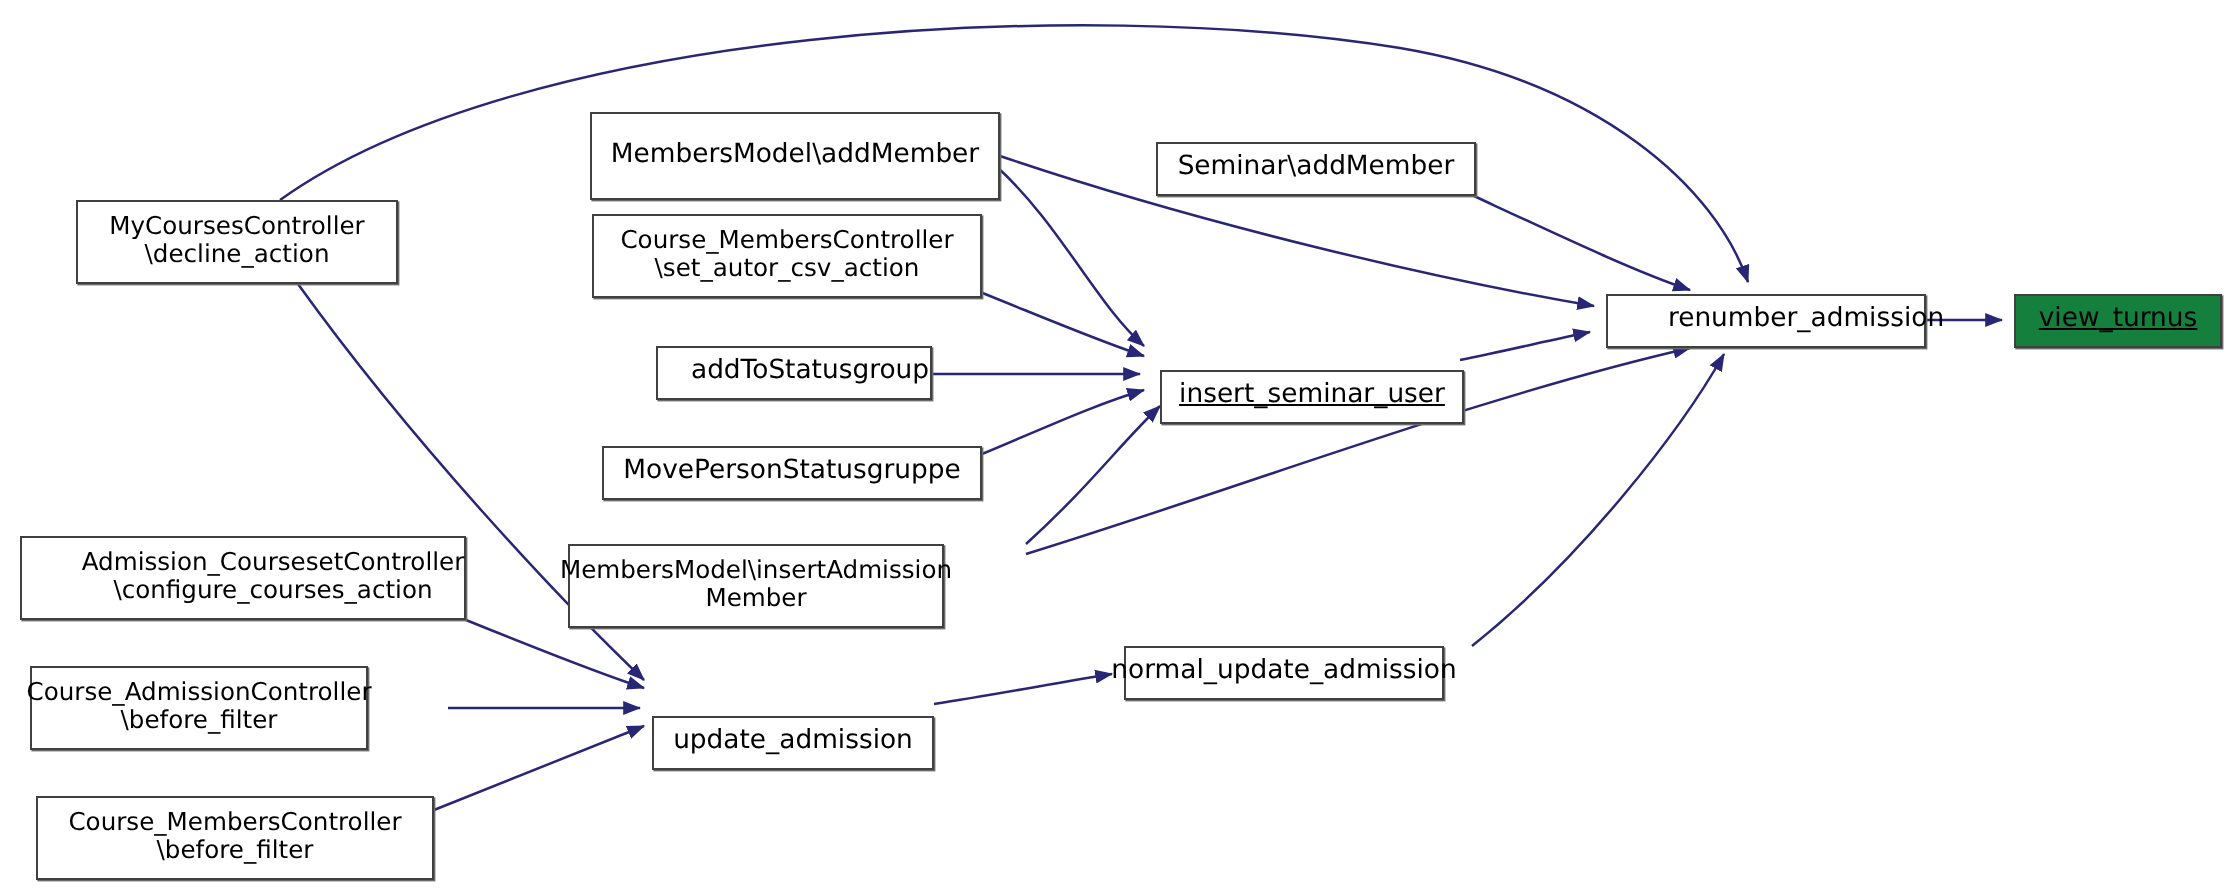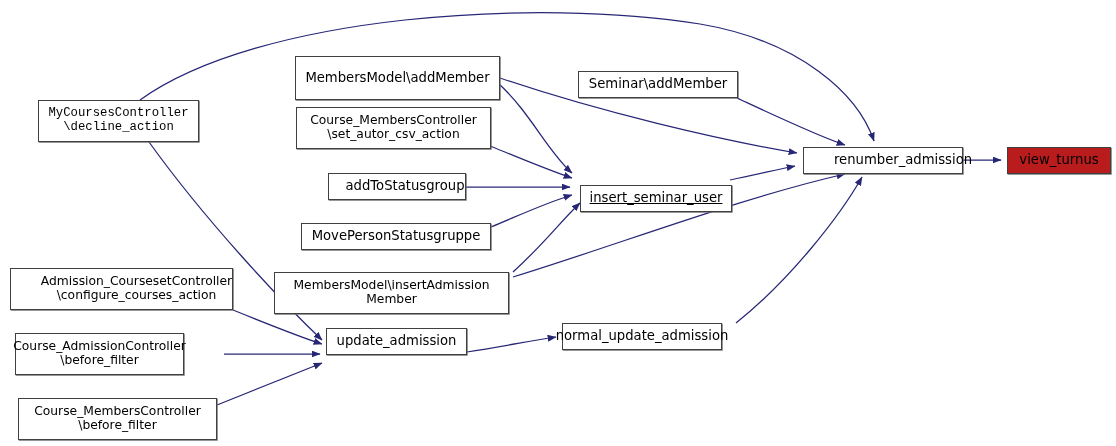--- a/index.html
+++ b/index.html
@@ -21,21 +21,21 @@
     align-items:center;
     justify-content:center;
     text-align:center;
     line-height:1.12;
     font-size:13.2px;
     letter-spacing:0px;
     white-space:pre-line;
     z-index:3;
     box-shadow:0.7px 0.7px 0 #6b6b6b;
   }
-  .node.highlight{background:#b91c1c;}
+  .node.highlight{background:#15803d;text-decoration:underline;}
   .node.thin{font-size:12.3px;}
 </style>
 </head>
 <body>
 
 <div id="canvas" style="background: rgb(255, 255, 255);">
   <svg id="edges" viewBox="0 0 1116 446" xmlns="http://www.w3.org/2000/svg">
     <defs>
       <marker id="ah" markerWidth="9" markerHeight="7" refX="8.4" refY="3.5" orient="auto" markerUnits="userSpaceOnUse">
         <path d="M0,0 L9,3.5 L0,7 z" fill="#272776"></path>
@@ -55,35 +55,35 @@
         <path d="M 513 277 C 620 244 740 198 845 174" fill="none" stroke="#272776" stroke-width="1.25" marker-end="url(#ah)"></path>
         <path d="M 233 310 C 270 325 300 337 322 344" fill="none" stroke="#272776" stroke-width="1.25" marker-end="url(#ah)"></path>
         <path d="M 224 354 L 320 354" fill="none" stroke="#272776" stroke-width="1.25" marker-end="url(#ah)"></path>
         <path d="M 217 405 C 260 388 300 372 322 363" fill="none" stroke="#272776" stroke-width="1.25" marker-end="url(#ah)"></path>
         <path d="M 467 352 C 500 347 530 341 556 337" fill="none" stroke="#272776" stroke-width="1.25" marker-end="url(#ah)"></path>
         <path d="M 736 323 C 790 280 840 216 862 177" fill="none" stroke="#272776" stroke-width="1.25" marker-end="url(#ah)"></path>
         <path d="M 963 160 L 1001 160" fill="none" stroke="#272776" stroke-width="1.25" marker-end="url(#ah)"></path>
       </g>
   </svg>
   <div id="node-layer">
-      <div class="node thin" style="left: 38px; top: 100px; width: 161px; height: 42px; font-family: Liberation Mono, monospace;">MyCoursesController
+      <div class="node thin" style="left: 38px; top: 100px; width: 161px; height: 42px;">MyCoursesController
 \decline_action</div>
       <div class="node" style="left: 295px; top: 56px; width: 205px; height: 44px;">MembersModel\addMember</div>
       <div class="node" style="left: 578px; top: 71px; width: 160px; height: 27px;">Seminar\addMember</div>
       <div class="node thin" style="left: 296px; top: 107px; width: 195px; height: 42px;">Course_MembersController
 \set_autor_csv_action</div>
       <div class="node" style="left: 803px; top: 147px; width: 160px; height: 27px; padding-left: 40px;">renumber_admission</div>
       <div class="node highlight" style="left: 1007px; top: 147px; width: 104px; height: 27px;">view_turnus</div>
       <div class="node" style="left: 328px; top: 173px; width: 138px; height: 27px; padding-left: 16px;">addToStatusgroup</div>
       <div class="node" style="left: 580px; top: 185px; width: 152px; height: 27px; text-decoration: underline;">insert_seminar_user</div>
       <div class="node" style="left: 301px; top: 223px; width: 190px; height: 27px;">MovePersonStatusgruppe</div>
       <div class="node thin" style="left: 10px; top: 268px; width: 223px; height: 42px; padding-left: 30px;">Admission_CoursesetController
 \configure_courses_action</div>
-      <div class="node thin" style="left: 274px; top: 272px; width: 235px; height: 42px;">MembersModel\insertAdmission
+      <div class="node thin" style="left: 284px; top: 272px; width: 188px; height: 42px;">MembersModel\insertAdmission
 Member</div>
       <div class="node" style="left: 562px; top: 323px; width: 160px; height: 27px;">normal_update_admission</div>
       <div class="node thin" style="left: 15px; top: 333px; width: 169px; height: 42px;">Course_AdmissionController
 \before_filter</div>
-      <div class="node" style="left: 326px; top: 328px; width: 141px; height: 27px;">update_admission</div>
+      <div class="node" style="left: 326px; top: 358px; width: 141px; height: 27px;">update_admission</div>
       <div class="node thin" style="left: 18px; top: 398px; width: 199px; height: 42px;">Course_MembersController
 \before_filter</div>
     </div>
 </div>
 
 </body></html>

